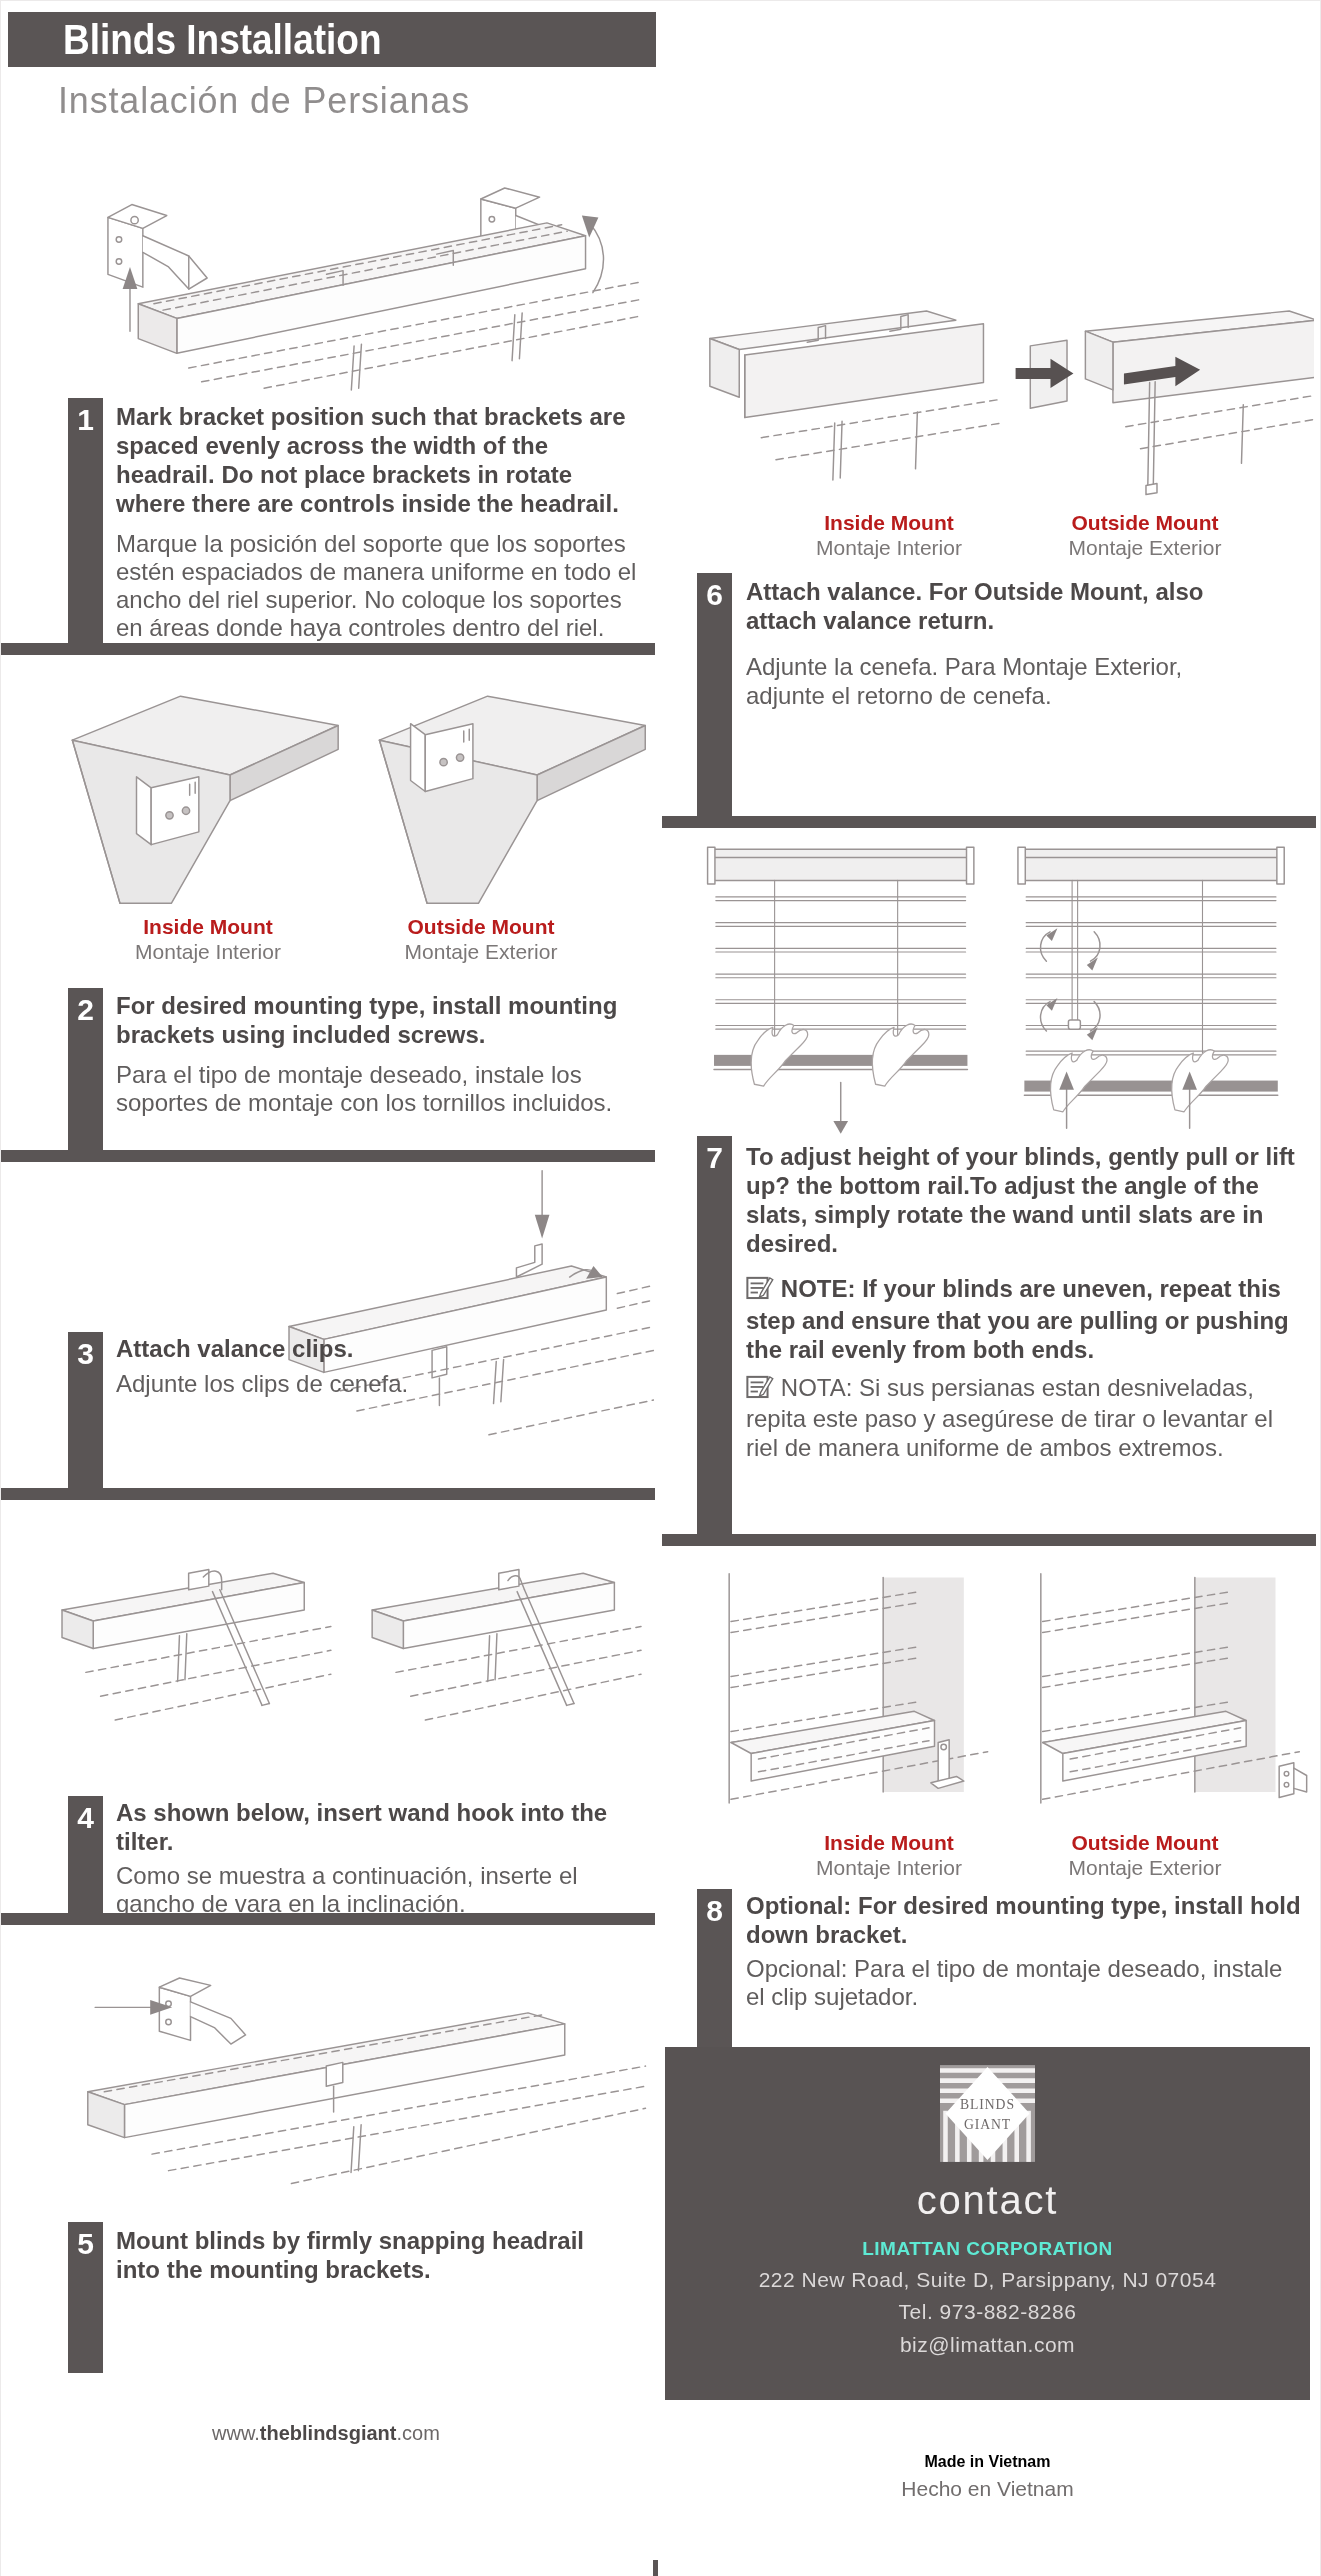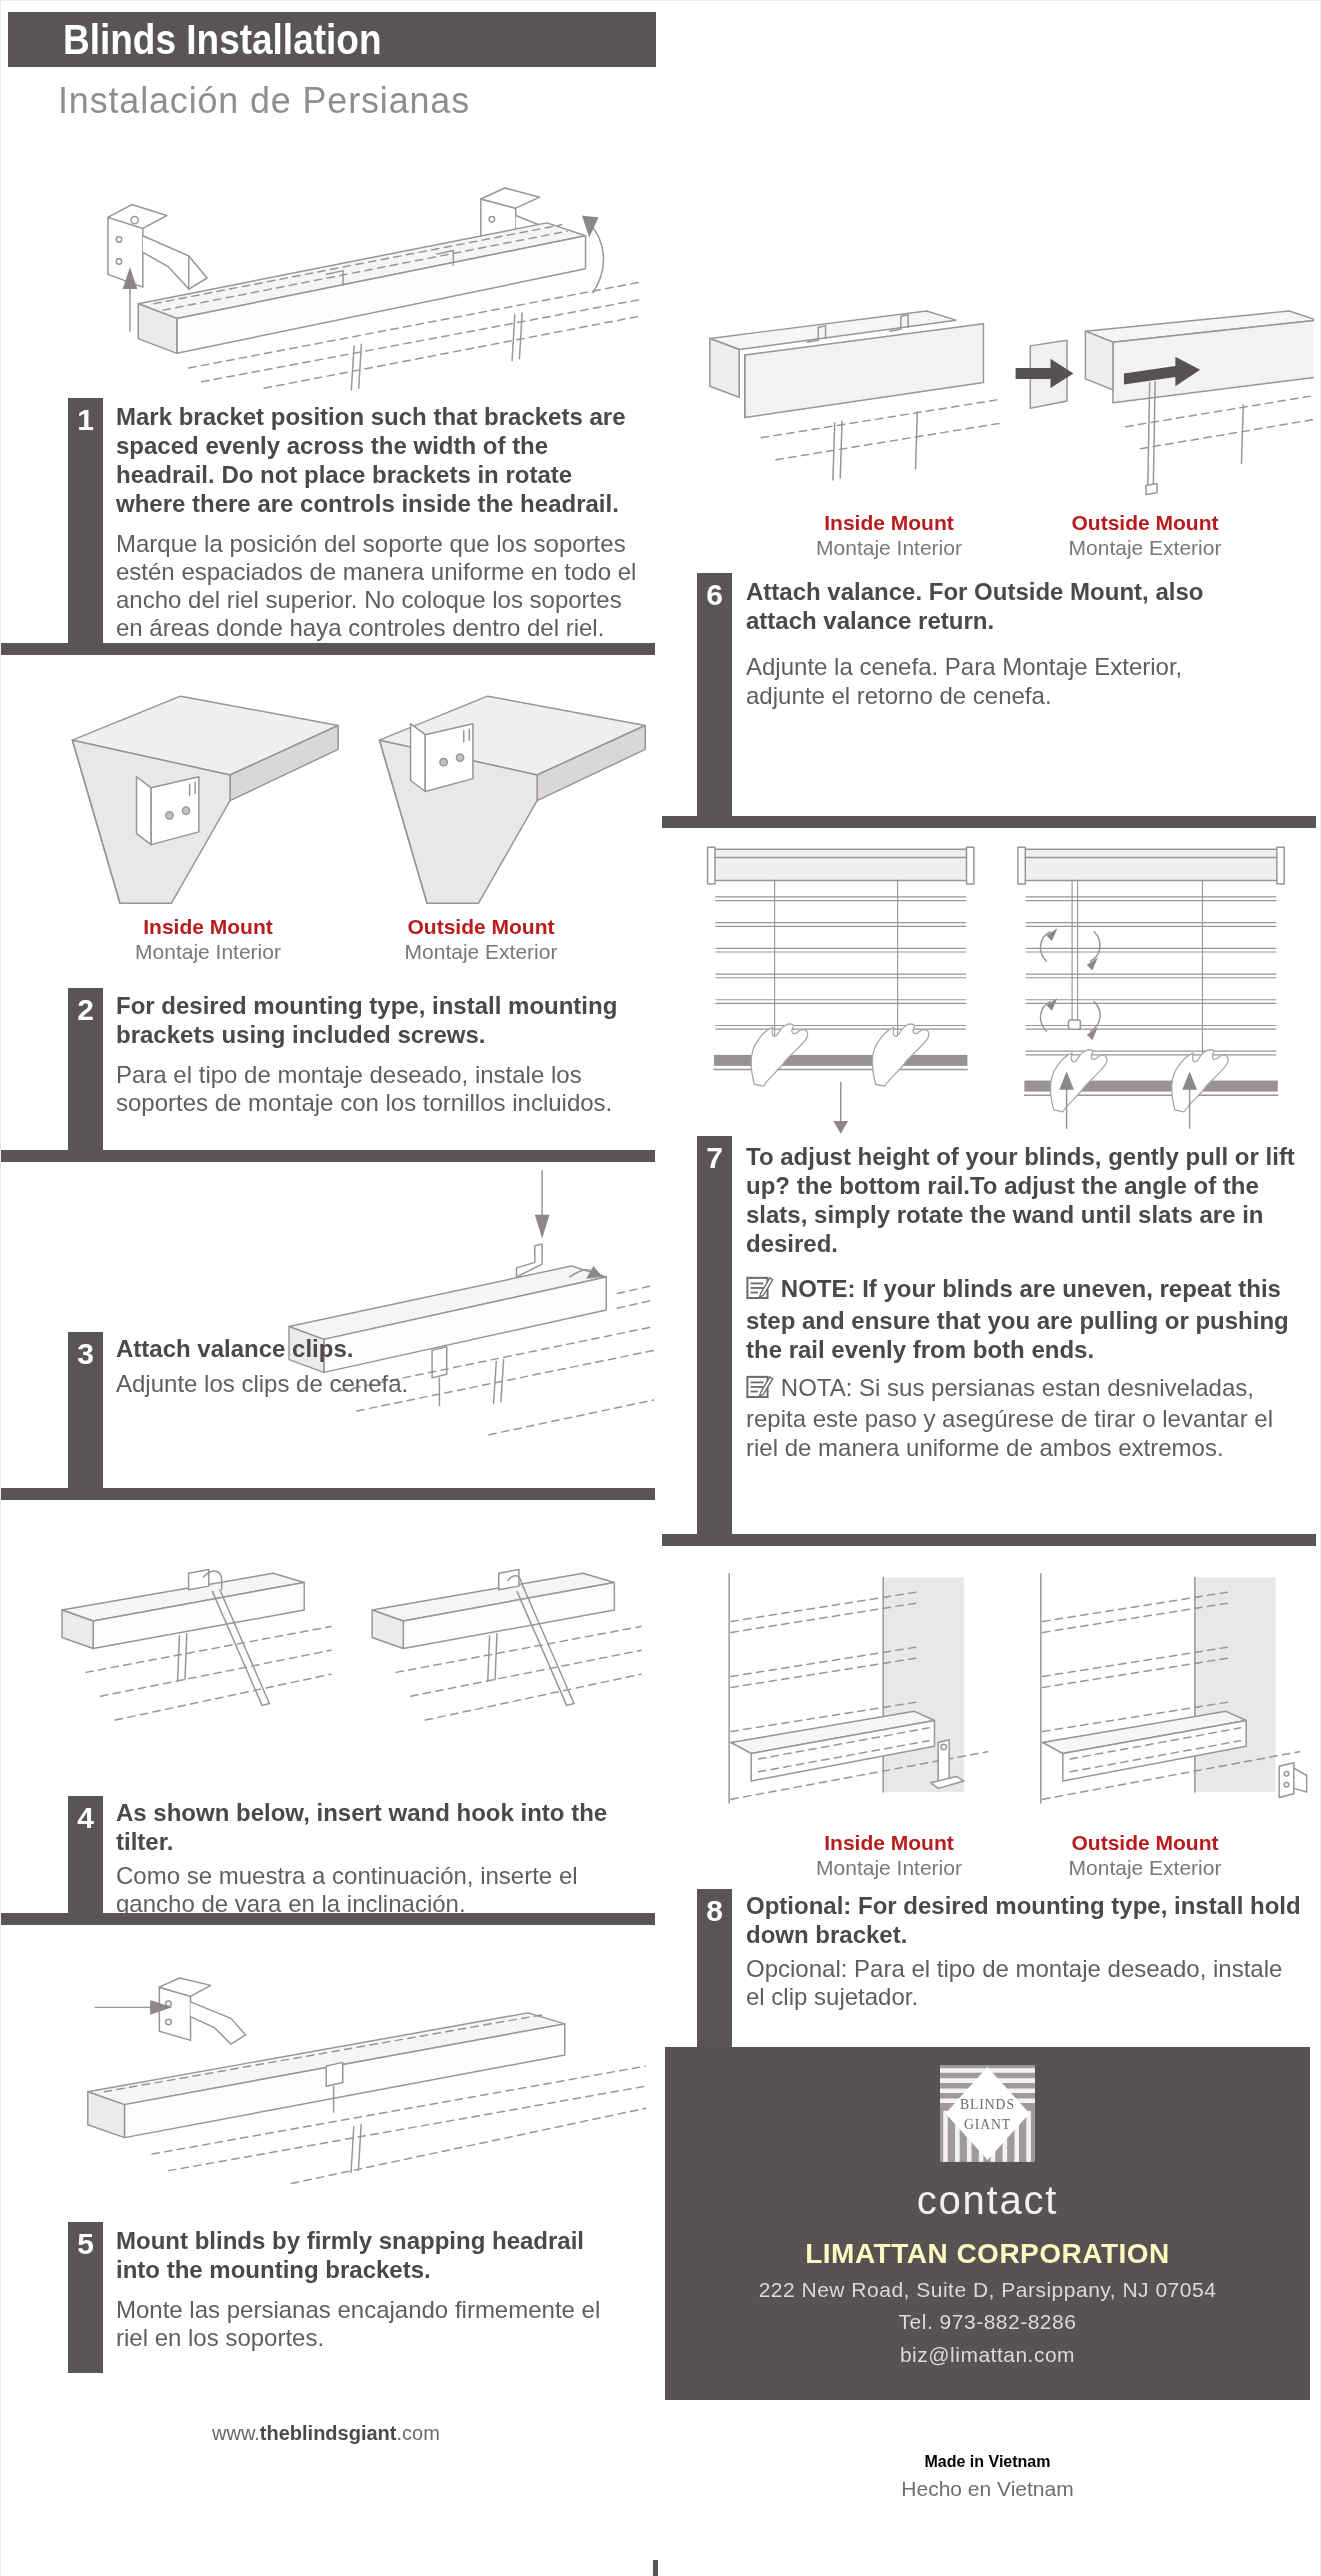--- a/index.html
+++ b/index.html
@@ -19,21 +19,21 @@
   .mlbl .es2{font-size:21px;color:#7b7777;line-height:1.25;}
   #header-bar{position:absolute;left:7.3px;top:11px;width:648px;height:55px;background:#5a5555;display:flex;align-items:center;}
   #header-bar .t{color:#fff;font-weight:bold;font-size:43px;margin-left:55px;transform:scaleX(.86);transform-origin:left center;letter-spacing:0px;white-space:nowrap;}
   #subtitle{position:absolute;left:57px;top:79px;font-size:37px;color:#908d8d;letter-spacing:0.9px;transform:scaleX(.97);transform-origin:left center;}
   svg .ln{stroke:#9a9494;fill:none;stroke-width:1.6;stroke-linejoin:round;stroke-linecap:round;}
   svg .dsh{stroke-dasharray:8 6;}
   svg .arrfill{fill:#8d8787;stroke:none;}
   svg .bold-arrow{fill:#575151;stroke:none;}
   #contact-box{position:absolute;left:664px;top:2046px;width:645px;height:353px;background:#585353;text-align:center;color:#e8e5e5;}
   #contact-box .heading{font-size:40px;color:#f2f0f0;letter-spacing:1.8px;margin-top:13px;}
-  #contact-box .company{font-size:28px;font-weight:bold;color:#fef9c3;margin-top:14.7px;letter-spacing:0.5px;}
+  #contact-box .company{font-size:19px;font-weight:bold;color:#5eead4;margin-top:14.7px;letter-spacing:0.5px;}
   #contact-box .line{font-size:21px;color:#dcd9d9;margin-top:8.3px;letter-spacing:0.5px;}
   #footer-url{position:absolute;left:211px;top:2421px;font-size:20px;color:#6b6767;}
   #footer-url b{color:#4c4848;}
   #made-in{position:absolute;left:664px;top:2452px;width:645px;text-align:center;}
   #made-in .mi-en{font-size:16px;font-weight:bold;color:#000000;}
   #made-in .mi-es{font-size:21px;color:#716d6d;margin-top:5.5px;}
   #crop-mark{position:absolute;left:652px;top:2559px;width:4.6px;height:17.4px;background:#5a5555;}
 </style>
 </head>
 <body>
@@ -228,21 +228,20 @@
         <path d="M338,196 L335,246"></path>
     </g>
     <polygon class="arrfill" points="108,60 108,76 132,68"></polygon>
   </svg>
 
   <div class="bar" style="left:67px;top:2221px;height:151px">
     <span class="num">5</span>
   </div>
   <div class="abs steptext" style="left:115px;top:2225px;width:514px">
     <p class="en">Mount blinds by firmly snapping headrail into the mounting brackets.</p>
-    <p class="es">Monte las persianas encajando firmemente el riel en los soportes.</p>
   </div>
 
   <div id="footer-url"><span>www.</span><b>theblindsgiant</b><span>.com</span></div>
 
   <svg class="abs" style="left:696px;top:264px" width="617" height="237" viewBox="0 0 672 258">
     <g class="ln">
       <g>
         <path d="M14,80 L250,50 L282,60 L46,92 Z" fill="#f6f5f5"></path>
         <path d="M14,80 L14,132 L46,144 L46,92 Z" fill="#efeeee"></path>
         <path d="M120,84 L132,82 L132,68 L140,66 L140,80"></path>

